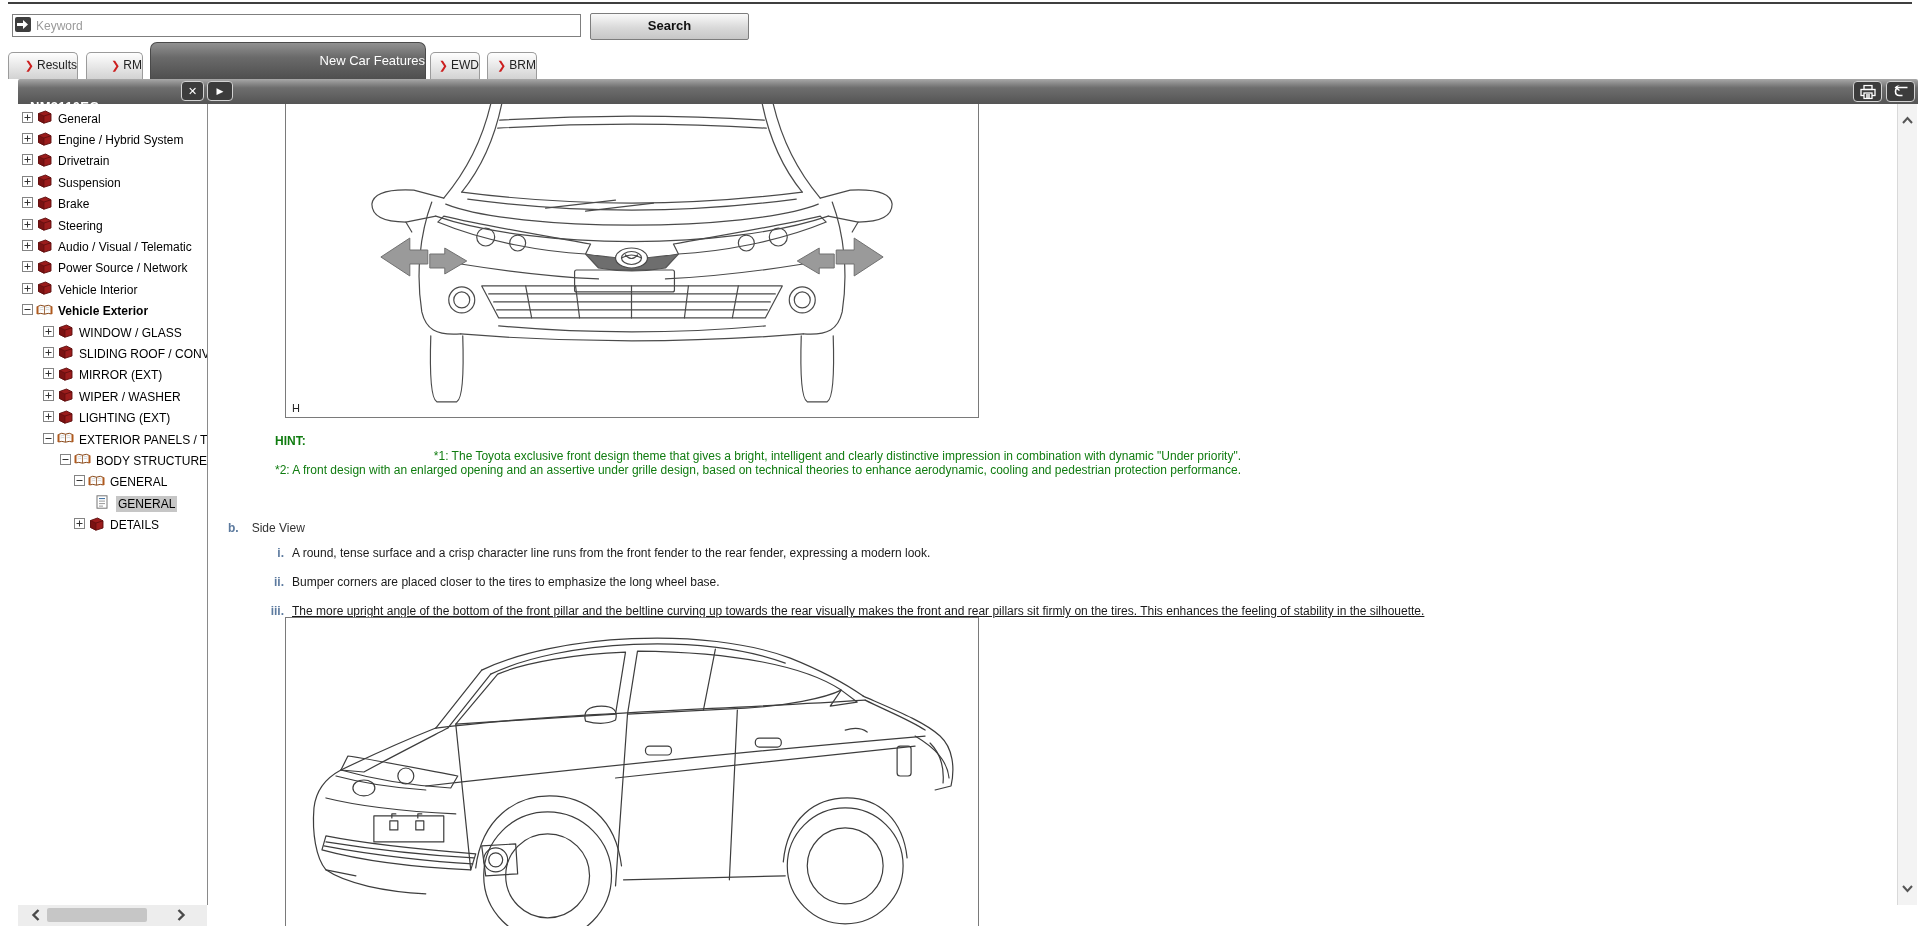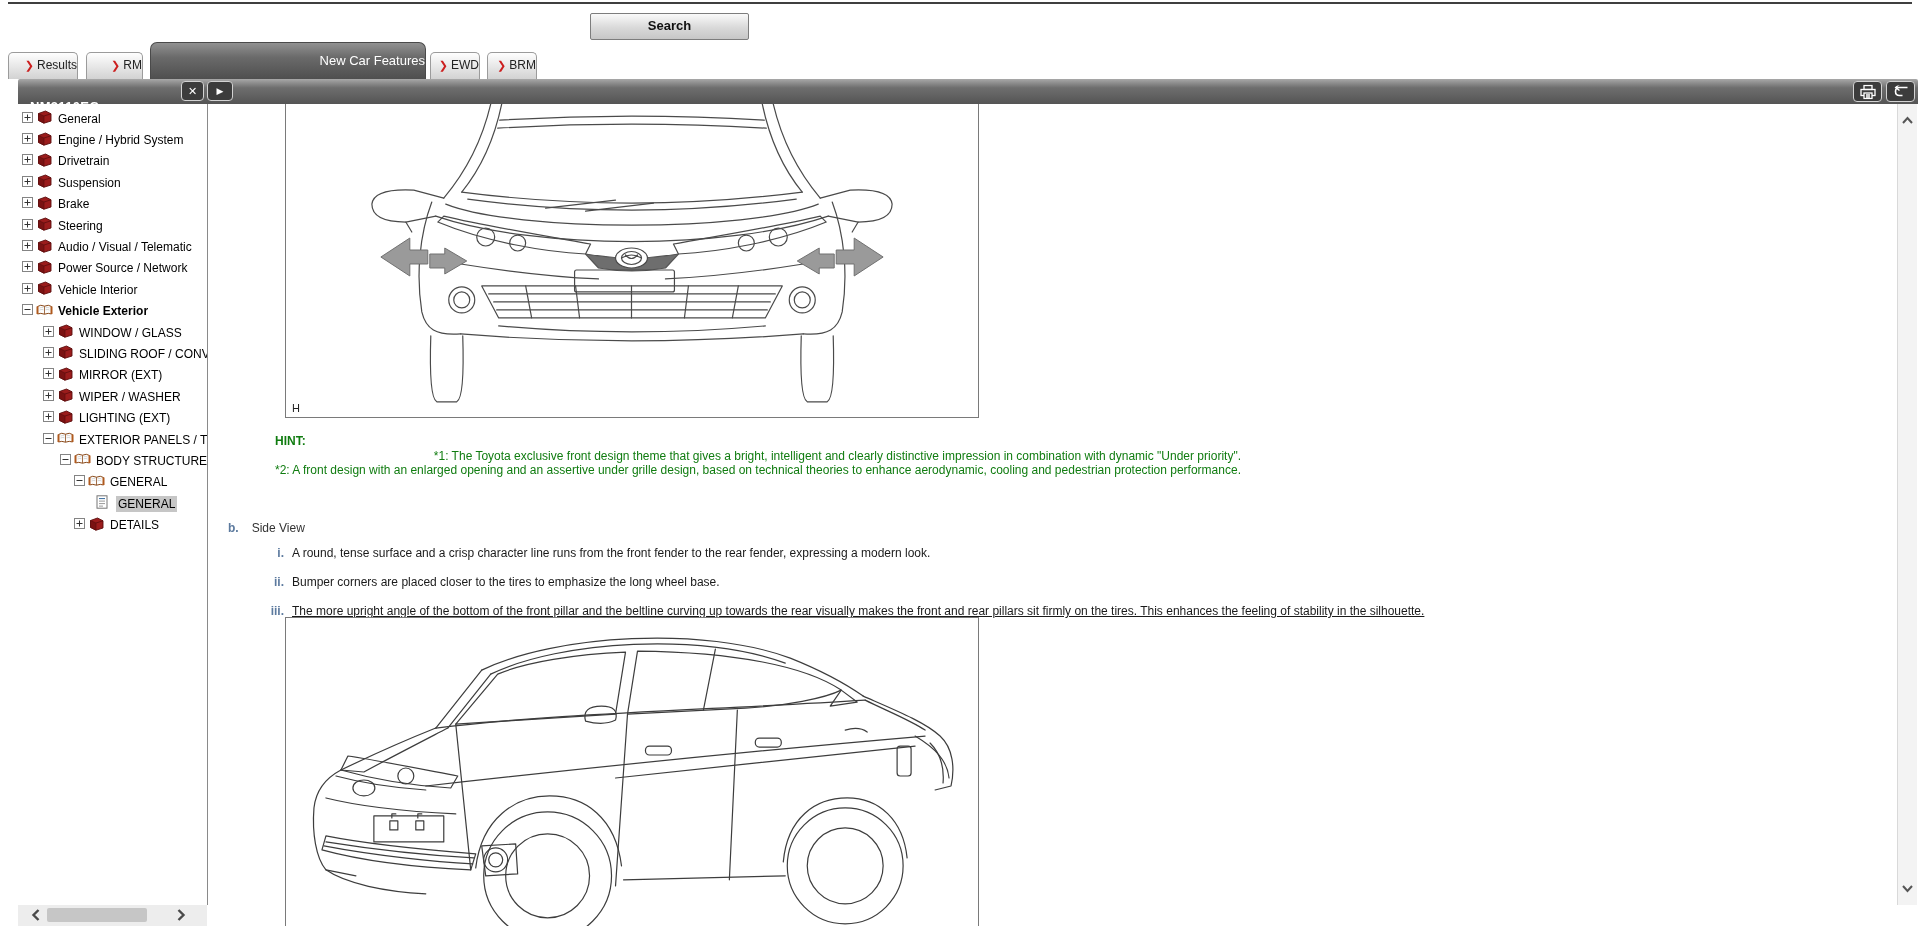--- a/index.html
+++ b/index.html
@@ -80,20 +80,28 @@
   .sv-item .txt{color:#1a1a1a;}
   .sv-item .txt.underlined{text-decoration:underline;}
   .sv-item.gap{margin-top:15px;}
 </style>
 </head>
 <body>
 
 <div id="page">
   <div id="top-line"></div>
 
+  <div id="kw-wrap">
+    <span id="kw-icon">
+      <svg width="12" height="9" viewBox="0 0 12 9">
+          <path d="M0,3 H6 V0 L11,4.5 L6,9 V6 H0 Z" fill="#fff"></path>
+        </svg>
+    </span>
+    <input id="kw-input" type="text" placeholder="Keyword" style="">
+  </div>
   <div id="search-btn">Search</div>
 
   <div id="tab-strip">
       <div class="tab" style="width: 70px; margin-left: 0px;"><span class="arrow">❯</span><span>Results</span></div>
       <div class="tab" style="width: 57px; margin-left: 8px;"><span class="arrow">❯</span><span>RM</span></div>
       <div class="tab active" style="width: 276px; margin-left: 7px;"><span>New Car Features</span></div>
       <div class="tab" style="width: 50px; margin-left: 4px;"><span class="arrow">❯</span><span>EWD</span></div>
       <div class="tab" style="width: 50px; margin-left: 7px;"><span class="arrow">❯</span><span>BRM</span></div>
     </div>
 

